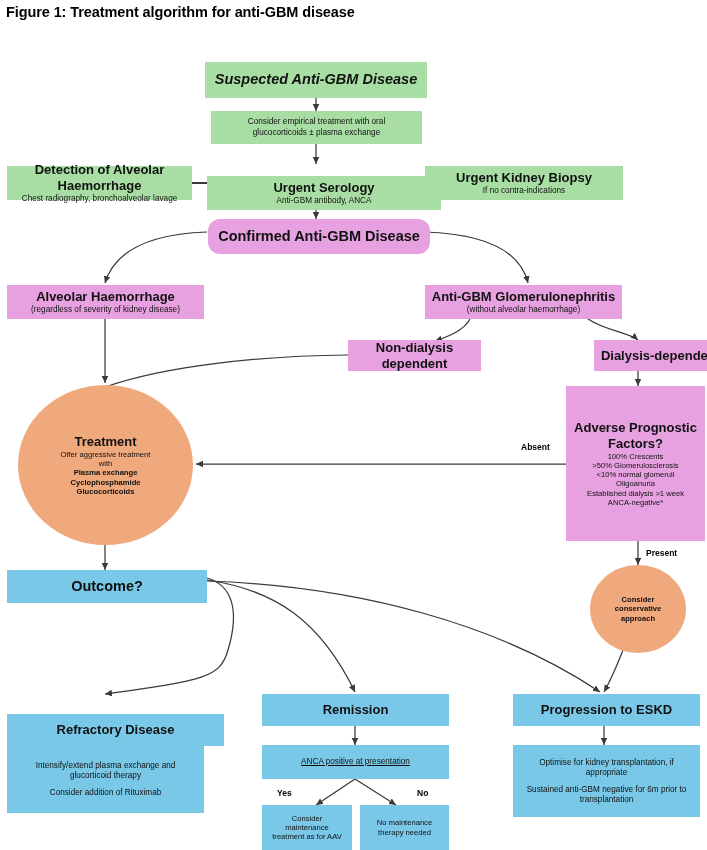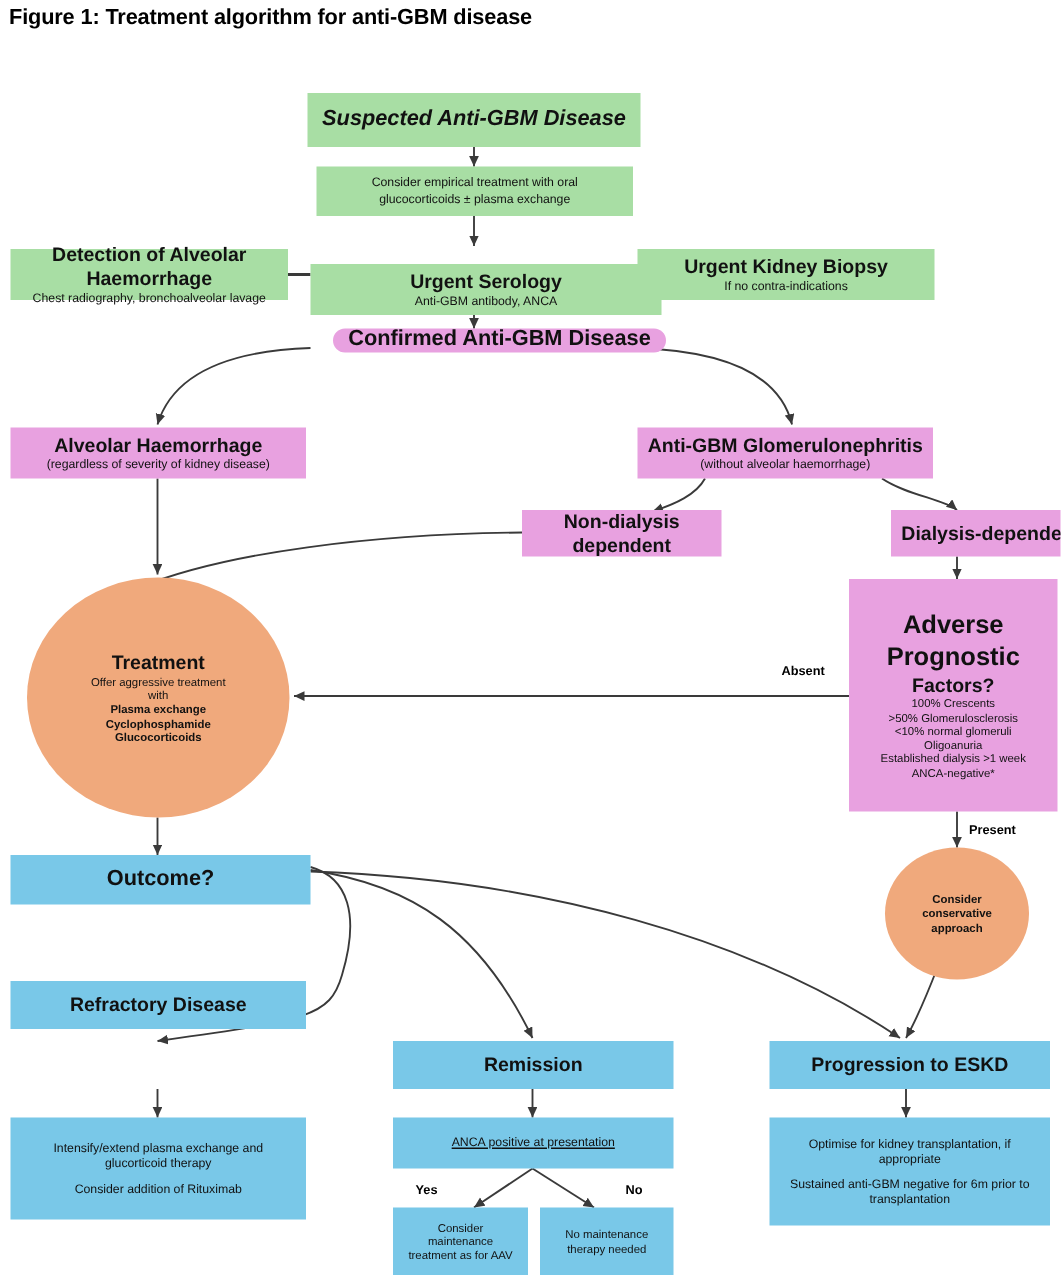--- a/index.html
+++ b/index.html
@@ -117,21 +117,21 @@
 <div class="node rect green" style="left:207px;top:176px;width:234px;height:34px;">
   <span class="t-small">Urgent Serology</span>
   <span class="t-small-n">Anti-GBM antibody, ANCA</span>
 </div>
 
 <div class="node rect green" style="left:425px;top:166px;width:198px;height:34px;">
   <span class="t-small">Urgent Kidney Biopsy</span>
   <span class="t-small-n">If no contra-indications</span>
 </div>
 
-<div class="node rect pink" style="left:222px;top:219px;width:222px;height:16px;border-radius:12px;">
+<div class="node rect pink" style="left:208px;top:219px;width:222px;height:35px;border-radius:12px;">
   <span class="t-big">Confirmed Anti-GBM Disease</span>
 </div>
 
 <div class="node rect pink" style="left:7px;top:285px;width:197px;height:34px;">
   <span class="t-small">Alveolar Haemorrhage</span>
   <span class="t-small-n">(regardless of severity of kidney disease)</span>
 </div>
 
 <div class="node rect pink" style="left:425px;top:285px;width:197px;height:34px;">
   <span class="t-small">Anti-GBM Glomerulonephritis</span>
@@ -149,21 +149,21 @@
 <div class="node ellipse orange" style="left:18px;top:385px;width:175px;height:160px;">
   <span class="t-mid" style="font-size:13px;">Treatment</span>
   <span class="t-xs">Offer aggressive treatment</span>
   <span class="t-xs">with</span>
   <span class="t-xs-b">Plasma exchange</span>
   <span class="t-xs-b">Cyclophosphamide</span>
   <span class="t-xs-b">Glucocorticoids</span>
 </div>
 
 <div class="node rect pink" style="left:566px;top:386px;width:139px;height:155px;padding:8px 2px;">
-  <span class="t-mid" style="font-size:17px;">Adverse Prognostic</span>
+  <span class="t-mid" style="font-size:13px;">Adverse Prognostic</span>
   <span class="t-mid" style="font-size:13px;">Factors?</span>
   <span class="t-xs">100% Crescents</span>
   <span class="t-xs">&gt;50% Glomerulosclerosis</span>
   <span class="t-xs">&lt;10% normal glomeruli</span>
   <span class="t-xs">Oligoanuria</span>
   <span class="t-xs">Established dialysis &gt;1 week</span>
   <span class="t-xs">ANCA-negative*</span>
 </div>
 
 <div class="edge-label" style="left:521px;top:442px;">Absent</div>
@@ -173,21 +173,21 @@
 <div class="node rect blue" style="left:7px;top:570px;width:200px;height:33px;">
   <span class="t-big">Outcome?</span>
 </div>
 
 <div class="node ellipse orange" style="left:590px;top:565px;width:96px;height:88px;">
   <span class="t-xs-b">Consider</span>
   <span class="t-xs-b">conservative</span>
   <span class="t-xs-b">approach</span>
 </div>
 
-<div class="node rect blue" style="left:7px;top:654px;width:197px;height:32px;">
+<div class="node rect blue" style="left:7px;top:714px;width:217px;height:32px;">
   <span class="t-small">Refractory Disease</span>
 </div>
 
 <div class="node rect blue" style="left:7px;top:745px;width:197px;height:68px;">
   <span class="t-small-n">Intensify/extend plasma exchange and</span>
   <span class="t-small-n">glucorticoid therapy</span>
   <div class="gap"></div>
   <span class="t-small-n">Consider addition of Rituximab</span>
 </div>
 

